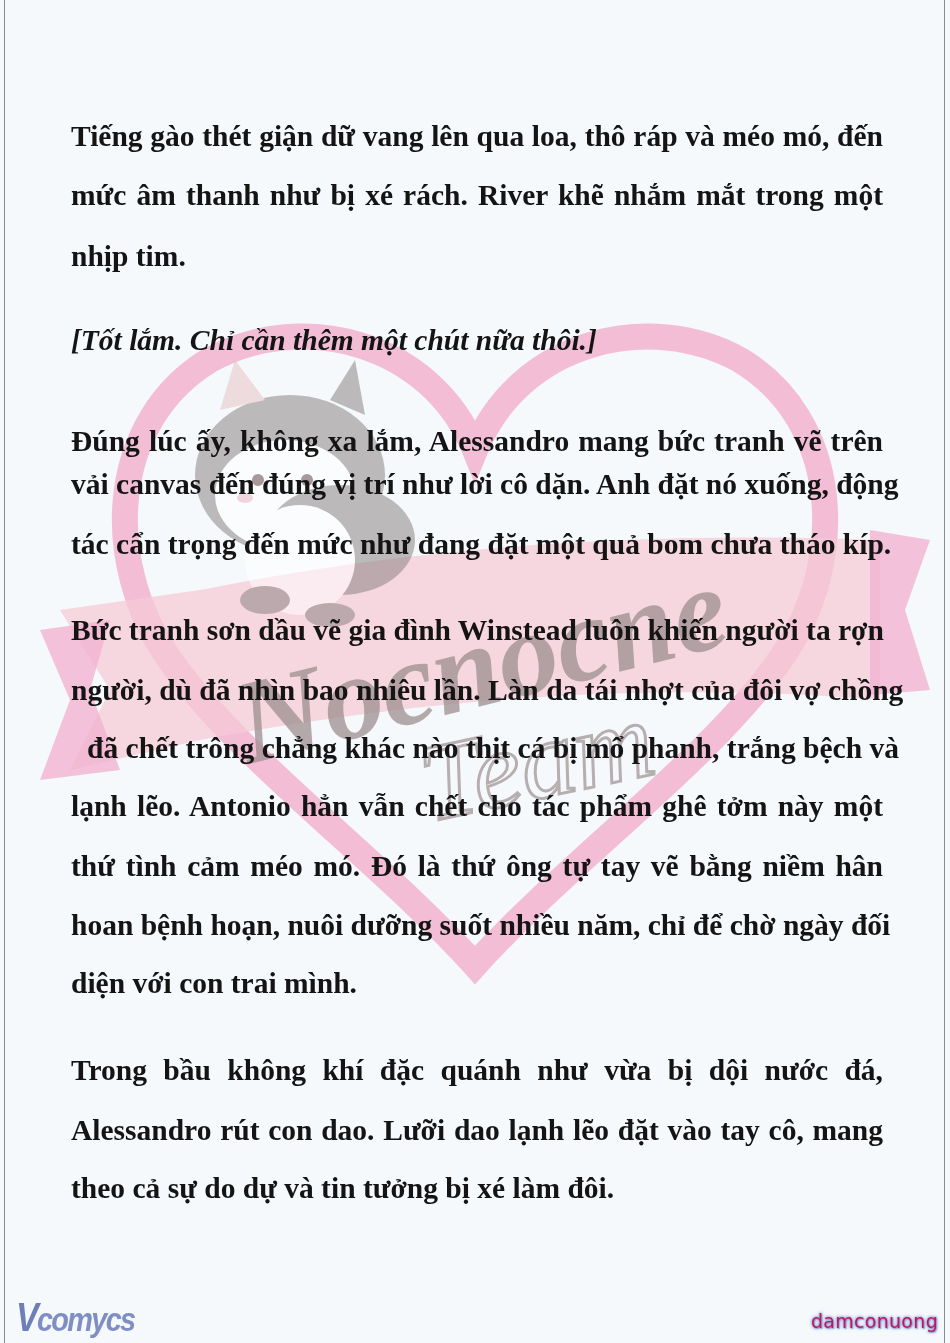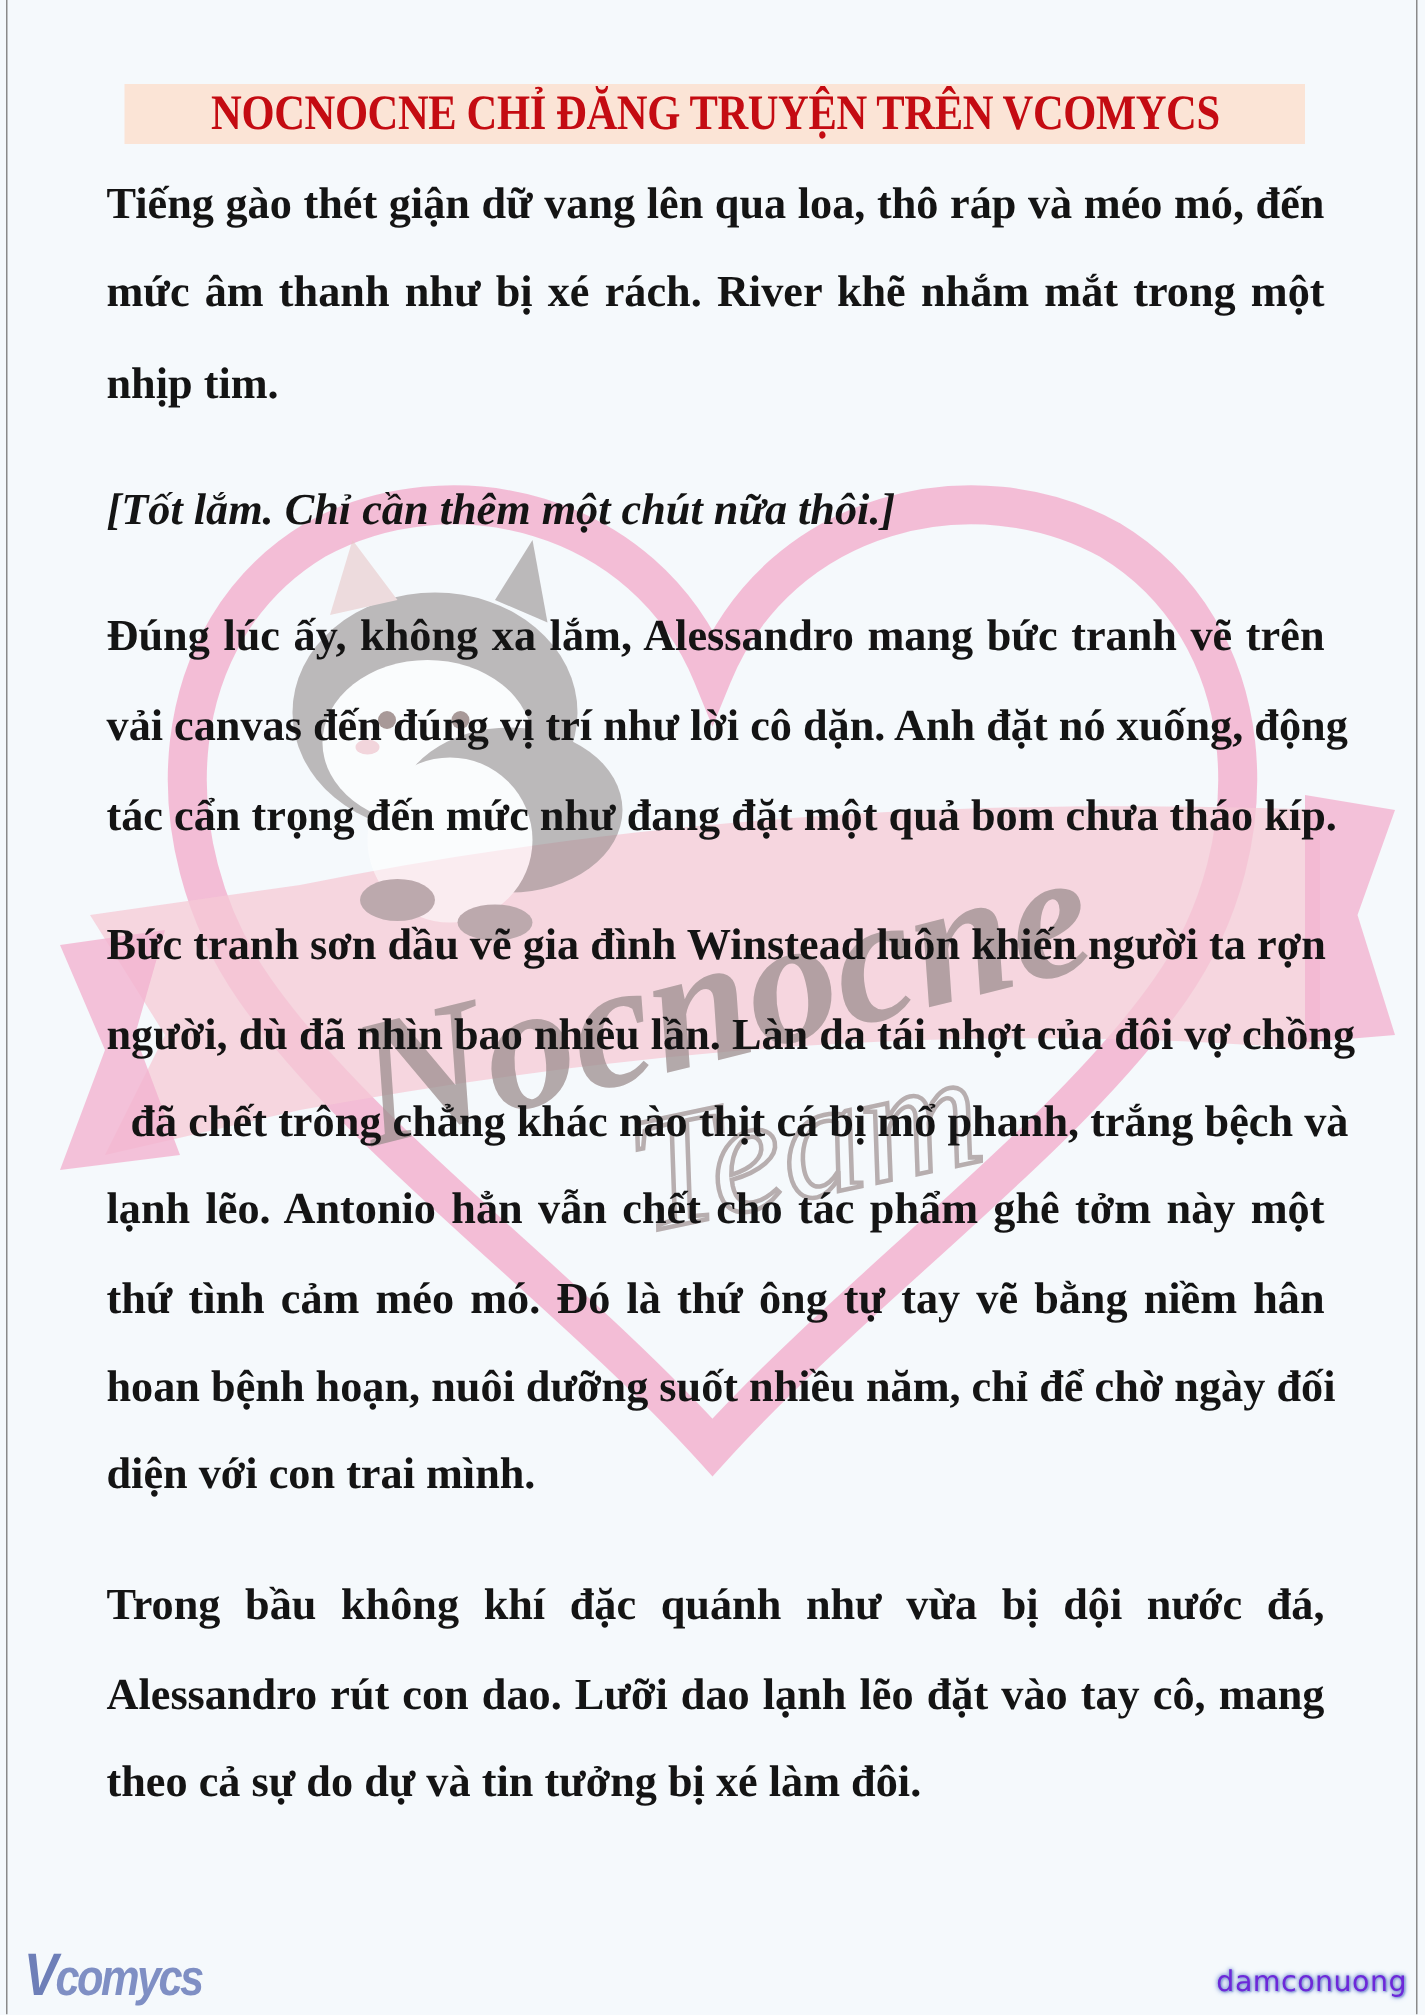--- a/index.html
+++ b/index.html
@@ -101,21 +101,21 @@
   .footer-logo .v {
     font-size: 40px;
     color: #6e7fb8;
   }
   .footer-credit {
     position: absolute;
     right: 12px;
     top: 1312px;
     font-family: "DejaVu Sans", sans-serif;
     font-size: 19px;
-    color: #6d28d9;
+    color: #be185d;
     letter-spacing: 0.3px;
     text-shadow: 0 0 2px #8ea3d8, 0 0 3px #8ea3d8, 0 0 4px #a7b8e3, 1px 1px 1px #8ea3d8;
     line-height: 1;
     margin-left: 16px;
   }
 </style>
 </head>
 <body>
 
 <div class="page">
@@ -144,33 +144,30 @@
         <ellipse cx="300" cy="260" rx="55" ry="55" fill="#ffffff"></ellipse>
         <ellipse cx="265" cy="300" rx="25" ry="14" fill="#8d8585"></ellipse>
         <ellipse cx="330" cy="315" rx="25" ry="12" fill="#8d8585"></ellipse>
       </g>
 
       <text x="230" y="405" transform="rotate(-14 480 360)" font-family="Liberation Serif, serif" font-weight="bold" font-style="italic" font-size="120" fill="#9d8f8f" opacity="0.75">Nocnocne</text>
       <text x="420" y="510" transform="rotate(-12 480 470)" font-family="Liberation Serif, serif" font-style="italic" font-size="110" fill="none" stroke="#9d8f8f" stroke-width="3" opacity="0.7">Team</text>
     </svg>
   </div>
 
-  <div class="header">
-    <span class="header-title">NOCNOCNE CHỈ ĐĂNG TRUYỆN TRÊN VCOMYCS</span>
-  </div>
 
   <div class="content">
 
     <div class="line justify" style="top:3px;">Tiếng gào thét giận dữ vang lên qua loa, thô ráp và méo mó, đến</div>
     <div class="line justify" style="top:62px;">mức âm thanh như bị xé rách. River khẽ nhắm mắt trong một</div>
     <div class="line" style="top:123px;">nhịp tim.</div>
 
     <div class="line italic" style="top:207px;">[Tốt lắm. Chỉ cần thêm một chút nữa thôi.]</div>
 
-    <div class="line justify" style="top:291px;">Đúng lúc ấy, không xa lắm, Alessandro mang bức tranh vẽ trên</div>
+    <div class="line justify" style="top:308px;">Đúng lúc ấy, không xa lắm, Alessandro mang bức tranh vẽ trên</div>
     <div class="line justify" style="top:351px;">vải canvas đến đúng vị trí như lời cô dặn. Anh đặt nó xuống, động</div>
     <div class="line justify" style="top:411px;">tác cẩn trọng đến mức như đang đặt một quả bom chưa tháo kíp.</div>
 
     <div class="line justify" style="top:497px;">Bức tranh sơn dầu vẽ gia đình Winstead luôn khiến người ta rợn</div>
     <div class="line justify" style="top:557px;">người, dù đã nhìn bao nhiêu lần. Làn da tái nhợt của đôi vợ chồng</div>
     <div class="line justify" style="top:615px;margin-left:16px;">đã chết trông chẳng khác nào thịt cá bị mổ phanh, trắng bệch và</div>
     <div class="line justify" style="top:673px;">lạnh lẽo. Antonio hẳn vẫn chết cho tác phẩm ghê tởm này một</div>
     <div class="line justify" style="top:733px;">thứ tình cảm méo mó. Đó là thứ ông tự tay vẽ bằng niềm hân</div>
     <div class="line justify" style="top:792px;">hoan bệnh hoạn, nuôi dưỡng suốt nhiều năm, chỉ để chờ ngày đối</div>
     <div class="line" style="top:850px;">diện với con trai mình.</div>

